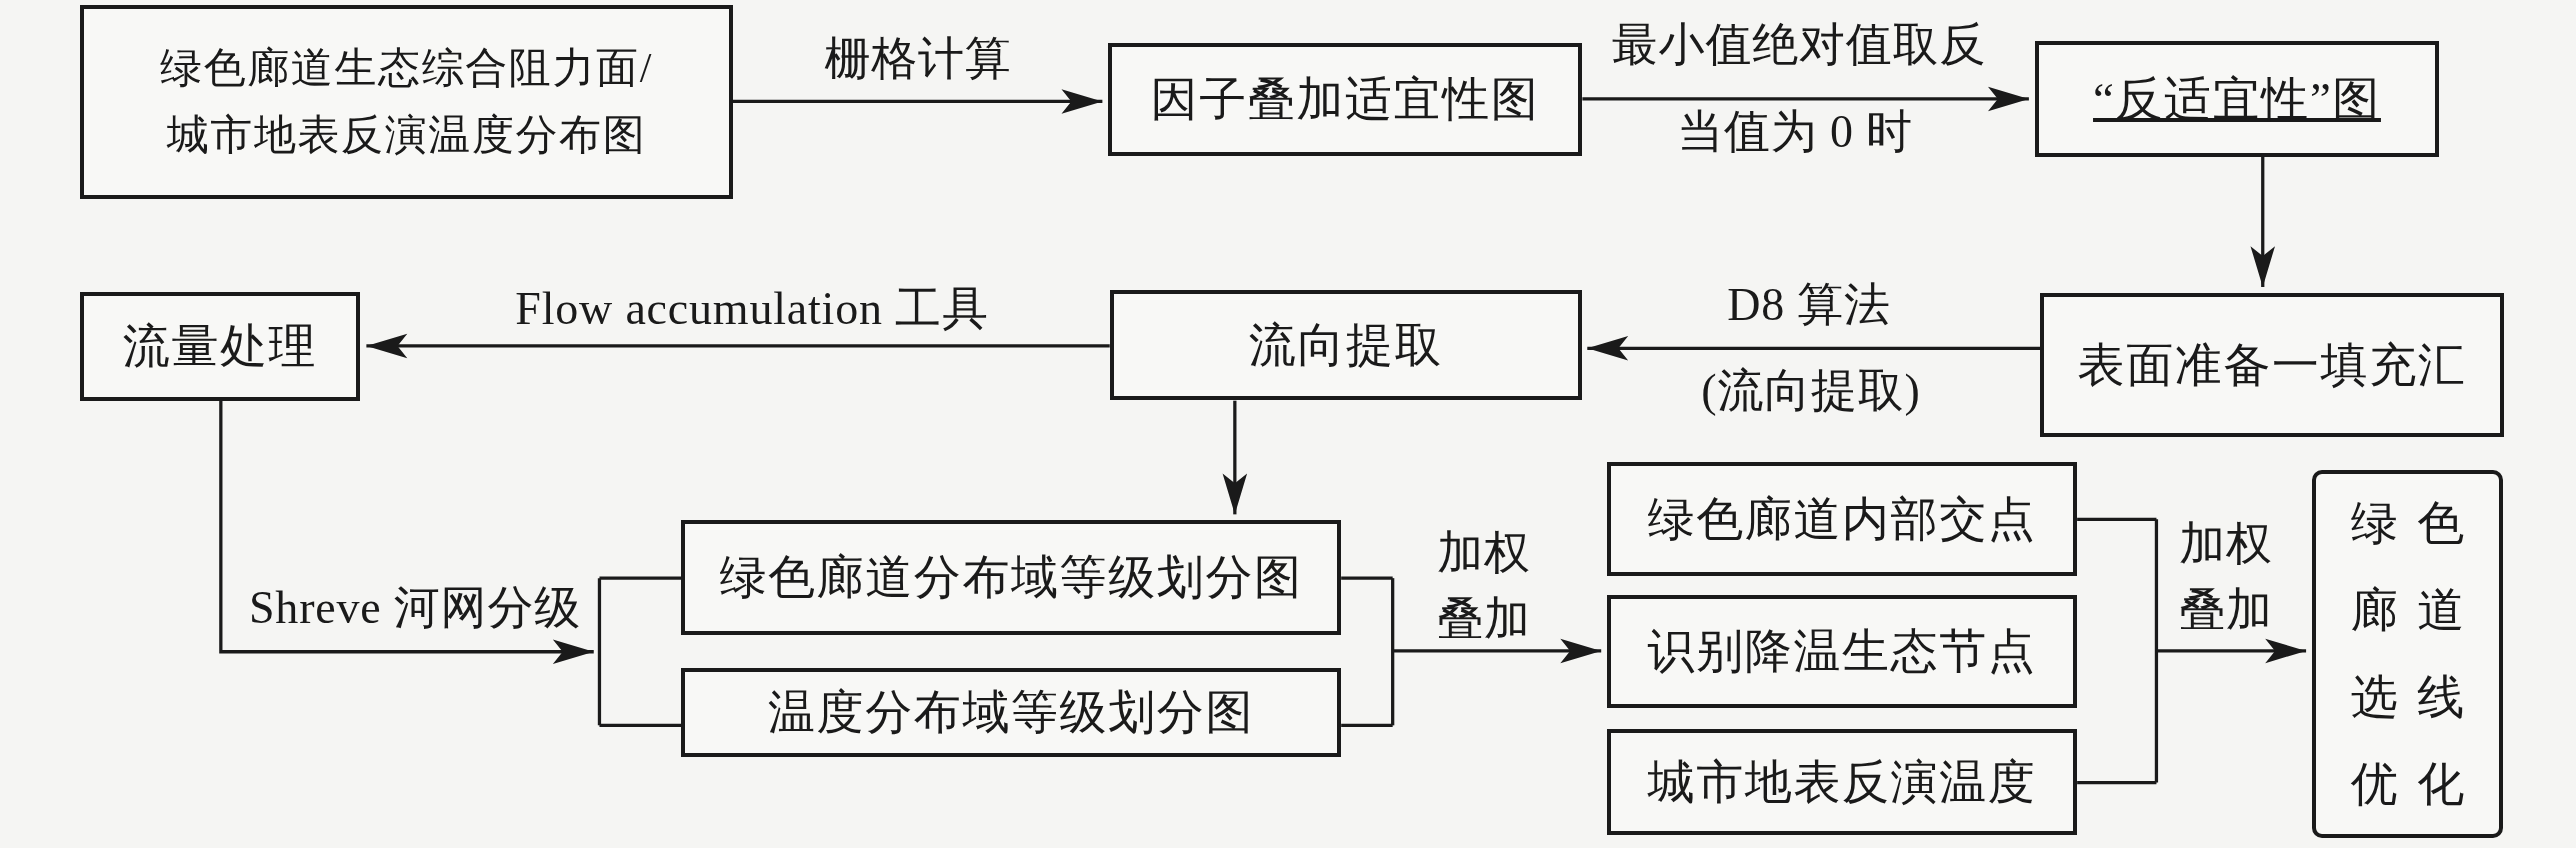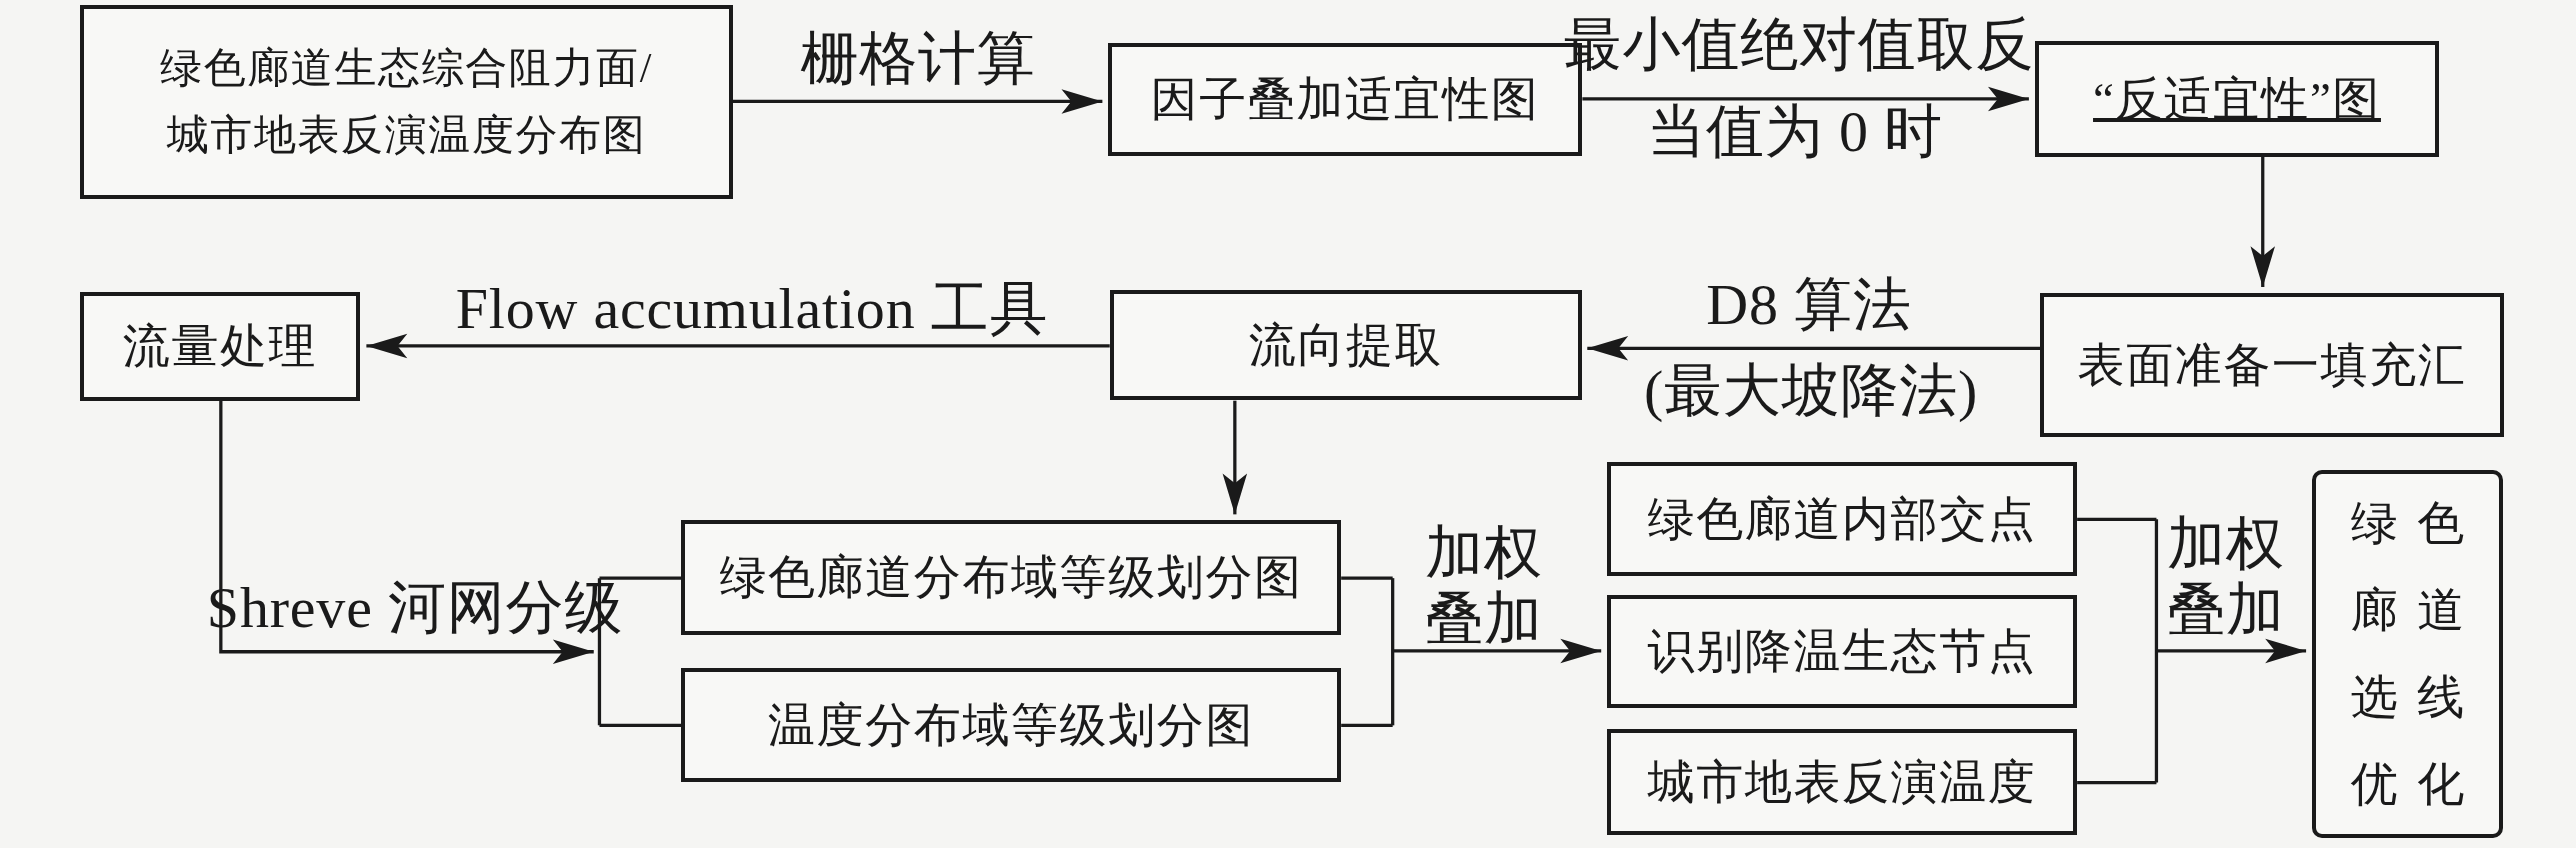--- a/index.html
+++ b/index.html
@@ -34,21 +34,21 @@
     text-align: center;
     font-size: 47px;
     letter-spacing: 1.6px;
     line-height: 1.25;
     white-space: nowrap;
   }
   .box.src { font-size: 42px; line-height: 67px; }
   .lbl {
     position: absolute;
     transform: translate(-50%, -50%);
-    font-size: 58px;
+    font-size: 46px;
     letter-spacing: 0.8px;
     text-align: center;
     white-space: nowrap;
   }
   .lbl.two { line-height: 66px; }
   .vrow {
     display: block;
     letter-spacing: 0.42em;
     margin-right: -0.42em;
     line-height: 87px;
@@ -127,39 +127,39 @@
 
   <div class="box" style="left:2035px; top:41px; width:404px; height:116px;text-decoration:underline;">
     <div>“反适宜性”图</div>
   </div>
 
   <div class="box" style="left:2040px; top:293px; width:464px; height:144px;">
     <div>表面准备一填充汇</div>
   </div>
 
   <div class="lbl" style="left:1809px; top:305px;">D8 算法</div>
-  <div class="lbl" style="left:1811px; top:391px;">(最大坡降法)</div>
+  <div class="lbl" style="left:1811px; top:391px;">(流向提取)</div>
 
   <div class="box" style="left:1110px; top:290px; width:472px; height:110px;">
     <div>流向提取</div>
   </div>
 
   <div class="lbl" style="left:752px; top:309px;">Flow accumulation 工具</div>
 
   <div class="box" style="left:80px; top:292px; width:280px; height:109px;">
     <div>流量处理</div>
   </div>
 
   <div class="lbl" style="left:415px; top:608px;">Shreve 河网分级</div>
 
   <div class="box" style="left:681px; top:520px; width:660px; height:115px;justify-content:center;">
     <div>绿色廊道分布域等级划分图</div>
   </div>
 
-  <div class="box" style="left:681px; top:668px; width:660px; height:114px;">
+  <div class="box" style="left:681px; top:668px; width:660px; height:89px;">
     <div>温度分布域等级划分图</div>
   </div>
 
   <div class="lbl two" style="left:1484px; top:586px;">
     <div>加权</div>
     <div>叠加</div>
   </div>
 
   <div class="box" style="left:1607px; top:462px; width:470px; height:114px;">
     <div>绿色廊道内部交点</div>

